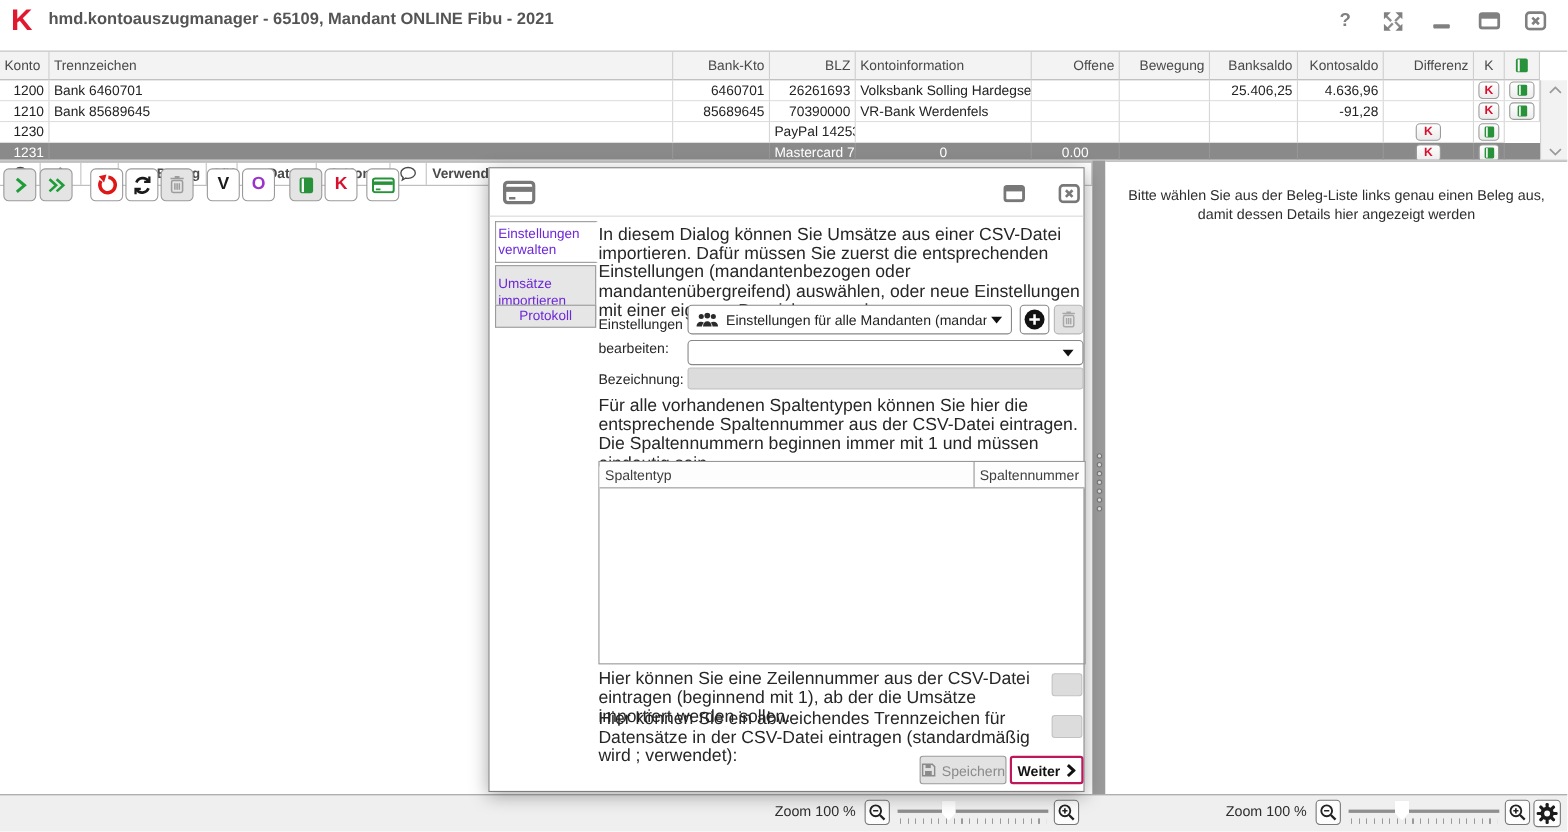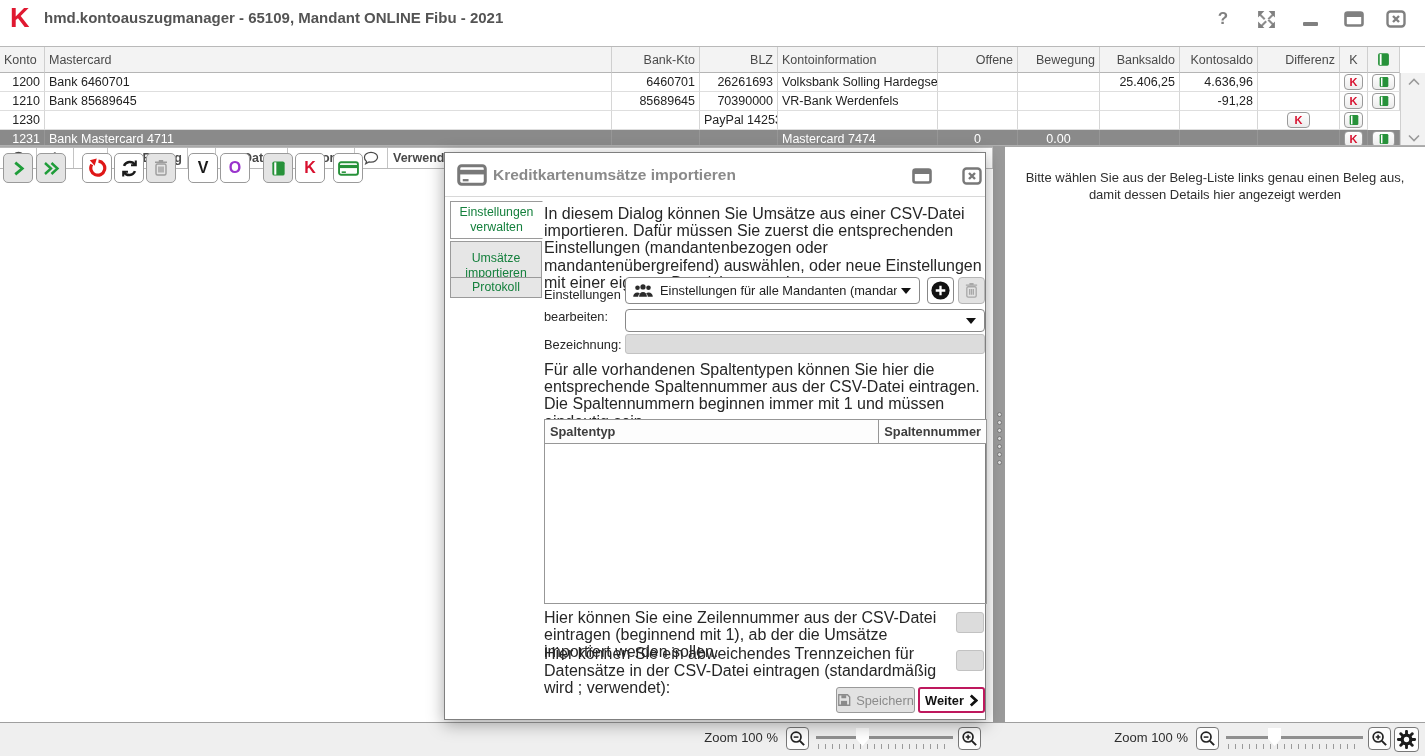--- a/index.html
+++ b/index.html
@@ -50,33 +50,33 @@
   .txhead{top:45px;left:0;width:993px;height:22px;display:grid;grid-template-columns:37px 37px 34px 80px 28px 72px 67px 33px 1fr;border-top:1px solid #b9b9b9;border-bottom:1px solid #b9b9b9}
   .txhead>div{border-right:1px solid #c4c4c4;font-size:12.5px;font-weight:bold;color:#4a4a4a;display:flex;align-items:center;padding:0 5px}
 
   
   .dialog{left:444px;top:152px;width:542px;height:568px;background:#fff;border:1px solid #7f7f7f;box-shadow:0 4px 16px rgba(0,0,0,.35);z-index:10}
   .dheader{left:0;top:0;width:100%;height:44px;border-bottom:1px solid #d8d8d8}
   .dtitle{left:48px;top:13px;font-size:15.5px;font-weight:bold;color:#8a8a8a}
   .dicon{left:12px;top:10px}
   .dwbtn{top:13px;width:24px;height:20px;display:flex;align-items:center;justify-content:center;cursor:pointer}
   .dmax{left:465px}.dclose{left:515px}
-  .tab{left:5px;width:92px;border:1px solid #9a9a9a;background:#e6e6e6;font-size:12.3px;line-height:15px;text-align:center;display:flex;align-items:center;justify-content:center;color:#15803d;cursor:pointer;padding:2px}
+  .tab{left:5px;width:92px;border:1px solid #9a9a9a;background:#e6e6e6;font-size:12.3px;line-height:15px;display:flex;align-items:center;justify-content:center;color:#6d28d9;cursor:pointer;padding:2px}
   .tabactive{background:#fff;border-right:1px solid #fff;width:93px;z-index:2}
   .dtext{left:99px;width:443px;font-size:16px;line-height:17.2px;color:#262626}
   .dlabel{font-size:12.8px;color:#262626}
   .combo{border:1px solid #888;border-radius:4px;background:#fff;display:flex;align-items:center;cursor:pointer}
   .combo .val{flex:1;font-size:12.8px;white-space:nowrap;overflow:hidden;margin-left:6px}
   .caret{width:0;height:0;border-left:5px solid transparent;border-right:5px solid transparent;border-top:6px solid #111;margin:0 8px 0 4px;flex:none}
   .sqbtn{width:27px;height:27px;border:1px solid #888;border-radius:4px;background:#fff;display:flex;align-items:center;justify-content:center;cursor:pointer}
   .disb{background:#e2e2e2;border-color:#b5b5b5}
   .dinput{background:#dcdcdc;border:1px solid #c2c2c2;border-radius:3px}
   .stable{left:99px;top:266px;width:443px;height:185px;border:1px solid #979797}
   .stable .sh{display:flex;height:24px;border-bottom:1px solid #979797;background:#fdfdfd}
-  .stable .sh>div{font-size:12.8px;font-weight:bold;color:#3e3e3e;display:flex;align-items:center;padding:0 5px}
+  .stable .sh>div{font-size:12.8px;font-weight:normal;color:#3e3e3e;display:flex;align-items:center;padding:0 5px}
   .stable .c1{width:346px;border-right:1px solid #979797}
   .stable .c2{flex:1}
   .dbtn{height:26px;border:1px solid #9a9a9a;border-radius:3px;display:flex;align-items:center;justify-content:center;gap:5px;font-size:12.8px;cursor:pointer}
   .savebtn{left:391px;top:534px;width:79px;background:#e2e2e2;color:#8b8b8b}
   .nextbtn{left:473px;top:534px;width:67px;background:#fff;border:2px solid #be185d;font-weight:bold;color:#111}
 
   
   .statusbar{top:722px;left:0;width:1425px;height:42px;background:#efefef;border-top:1px solid #9f9f9f}
   .zlabel{top:7px;font-size:13px;color:#2e2e2e;width:88px;text-align:right}
   .magbtn{top:4px;width:23px;height:23px;border:1px solid #777;border-radius:4px;background:#fdfdfd;display:flex;align-items:center;justify-content:center;cursor:pointer}
@@ -114,21 +114,21 @@
     <svg width="20" height="18" viewBox="0 0 20 18">
         <rect x="1.5" y="1.5" width="17" height="15" rx="3" fill="none" stroke="#808080" stroke-width="2.4"></rect>
         <path d="M7 6l6 6M13 6l-6 6" stroke="#808080" stroke-width="2.4"></path>
       </svg>
   </div>
 </div>
 
 <div class="a acct">
   <div class="grid hrow">
     <div>Konto</div>
-    <div>Mastercard</div>
+    <div>Trennzeichen</div>
     <div class="tr">Bank-Kto</div>
     <div class="tr">BLZ</div>
     <div>Kontoinformation</div>
     <div class="tr">Offene</div>
     <div class="tr">Bewegung</div>
     <div class="tr">Banksaldo</div>
     <div class="tr">Kontosaldo</div>
     <div class="tr">Differenz</div>
     <div class="tc kred">K</div>
     <div class="tc">
@@ -205,21 +205,20 @@
           <svg width="12" height="12" viewBox="0 0 18 18">
             <rect x="2.5" y="1.5" width="13" height="15" rx="2" fill="#27923a"></rect>
             <rect x="4.5" y="2.5" width="2.2" height="13" fill="#fff"></rect>
           </svg>
         </div>
       </div>
   </div>
 
   <div class="grid drow hl">
     <div class="tr">1231</div>
-    <div>Bank Mastercard 4711</div>
     <div class="tr"></div>
     <div class="tr"></div>
     <div>Mastercard 7474</div>
     <div class="tc">0</div>
     <div class="tc">0.00</div>
     <div class="tr"></div>
     <div class="tr"></div>
     <div class="tr"></div>
     <div class="tc">
         <div class="minibtn">K</div>
@@ -347,21 +346,20 @@
 
 <div class="a dialog">
   <div class="a dheader">
     <div class="a dicon">
       <svg width="30" height="24" viewBox="0 0 26 20">
           <rect x="1.5" y="2" width="23" height="16" rx="2.5" fill="none" stroke="#787878" stroke-width="2.6"></rect>
           <rect x="2.5" y="5.5" width="21" height="4" fill="#787878"></rect>
           <path d="M5 14.5h5" stroke="#787878" stroke-width="2"></path>
         </svg>
     </div>
-    <div class="a dtitle">Kreditkartenumsätze importieren</div>
     <div class="a dwbtn dmax">
       <svg width="20" height="16" viewBox="0 0 20 16">
           <rect x="1.5" y="1.5" width="17" height="13" rx="2" fill="none" stroke="#787878" stroke-width="2.6"></rect>
           <rect x="2" y="2" width="16" height="4" fill="#787878"></rect>
         </svg>
     </div>
     <div class="a dwbtn dclose">
       <svg width="20" height="18" viewBox="0 0 20 18">
           <rect x="1.5" y="1.5" width="17" height="15" rx="3" fill="none" stroke="#787878" stroke-width="2.4"></rect>
           <path d="M7 6l6 6M13 6l-6 6" stroke="#787878" stroke-width="2.4"></path>

